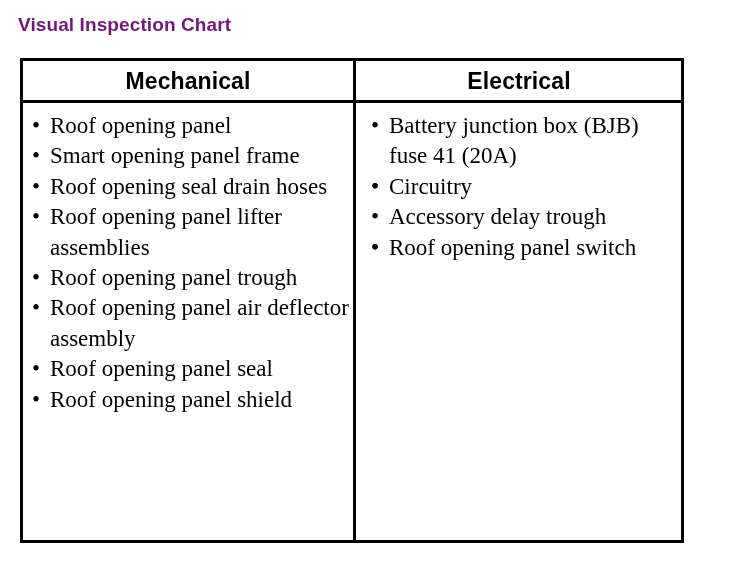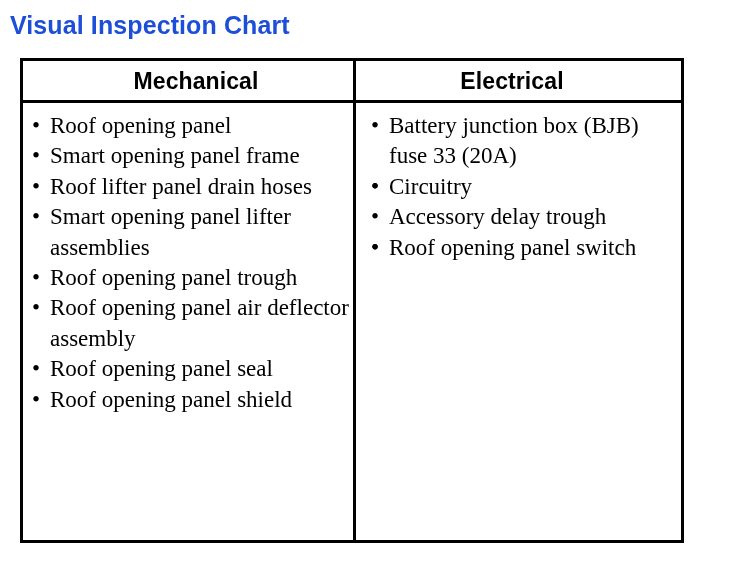--- a/index.html
+++ b/index.html
@@ -18,29 +18,29 @@
   }
   .page {
     position: relative;
     width: 736px;
     height: 576px;
   }
 
   
   .page-title {
     position: absolute;
-    left: 10px;
+    left: 18px;
     top: 11px;
     font-family: "Liberation Sans", "DejaVu Sans", sans-serif;
     font-weight: bold;
-    font-size: 25px;
+    font-size: 19px;
     line-height: 28px;
     letter-spacing: 0.1px;
     white-space: nowrap;
-    color: #1d4ed8;
+    color: #701a75;
   }
 
   
   .chart-table {
     position: absolute;
     left: 20px;
     top: 58px;
     width: 664px;          
     height: 485px;         
     box-sizing: border-box;
@@ -81,24 +81,23 @@
     display: flex;
     align-items: center;
     justify-content: center;
     font-family: "Liberation Sans", "DejaVu Sans", sans-serif;
     font-weight: bold;
     font-size: 23px;
     line-height: 26px;
     letter-spacing: 0.1px;
     white-space: nowrap;
     color: #000000;
-    margin-left: 8px;
   }
   .header-cell.mechanical { left: 0;     width: 330px; }
-  .header-cell.electrical { left: 333px; width: 296px; }
+  .header-cell.electrical { left: 333px; width: 296px; padding-left: 15px; }
 
   
   .body-cell {
     position: absolute;
     top: 42px;
     bottom: 0;
     overflow: hidden;
   }
   .body-cell.mechanical { left: 0;     width: 330px; }
   .body-cell.electrical { left: 333px; width: 325px; }
@@ -164,25 +163,25 @@
             <li>
               <span class="bullet-dot">•</span>
               <span class="item-text">Roof opening panel</span>
             </li>
             <li>
               <span class="bullet-dot">•</span>
               <span class="item-text">Smart opening panel frame</span>
             </li>
             <li>
               <span class="bullet-dot">•</span>
-              <span class="item-text">Roof lifter panel drain hoses</span>
-            </li>
-            <li>
-              <span class="bullet-dot">•</span>
-              <span class="item-text">Smart opening panel lifter assemblies</span>
+              <span class="item-text">Roof opening seal drain hoses</span>
+            </li>
+            <li>
+              <span class="bullet-dot">•</span>
+              <span class="item-text">Roof opening panel lifter assemblies</span>
             </li>
             <li>
               <span class="bullet-dot">•</span>
               <span class="item-text">Roof opening panel trough</span>
             </li>
             <li>
               <span class="bullet-dot">•</span>
               <span class="item-text">Roof opening panel air deflector assembly</span>
             </li>
             <li>
@@ -193,21 +192,21 @@
               <span class="bullet-dot">•</span>
               <span class="item-text">Roof opening panel shield</span>
             </li>
           </ul>
       </div>
 
       <div class="body-cell electrical">
         <ul class="bullet-list" id="list-electrical">
             <li>
               <span class="bullet-dot">•</span>
-              <span class="item-text">Battery junction box (BJB) fuse 33 (20A)</span>
+              <span class="item-text">Battery junction box (BJB) fuse 41 (20A)</span>
             </li>
             <li>
               <span class="bullet-dot">•</span>
             </li>
             <li>
               <span class="bullet-dot">•</span>
               <span class="item-text">Circuitry</span>
             </li>
             <li>
               <span class="bullet-dot">•</span>

